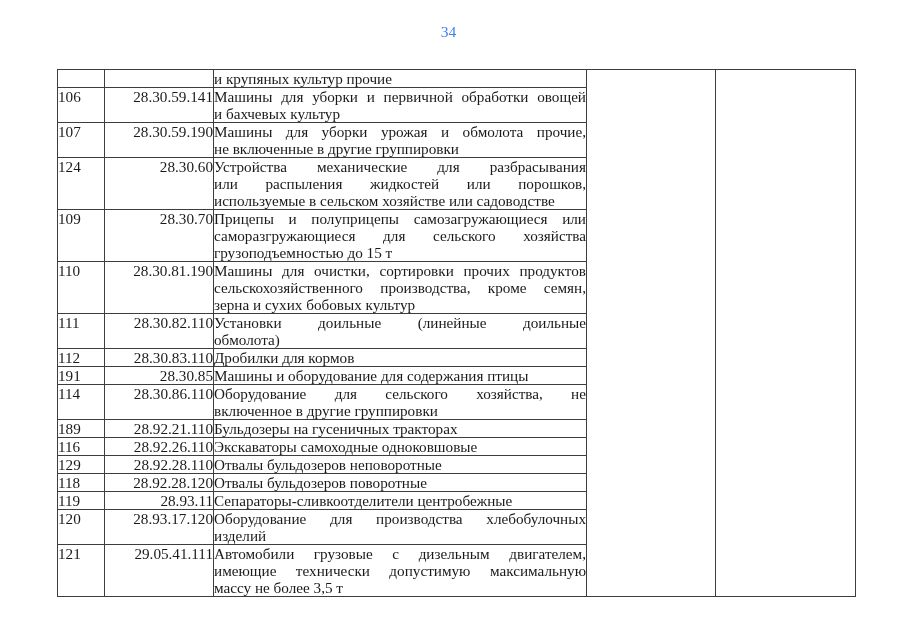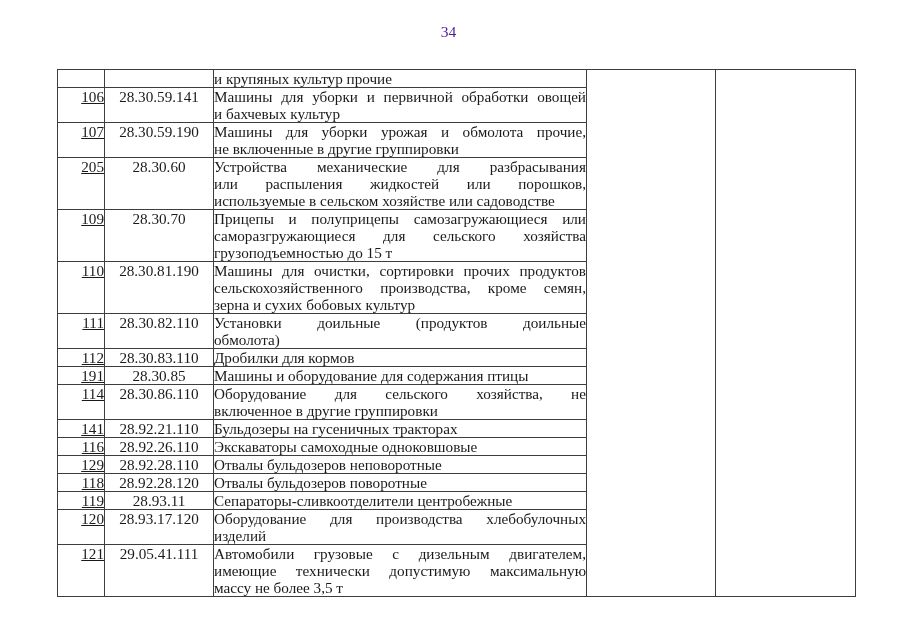--- a/index.html
+++ b/index.html
@@ -19,40 +19,40 @@
     background: #ffffff;
   }
   .page-number {
     position: absolute;
     top: 23px;
     left: 0;
     width: 897px;
     text-align: center;
     font-size: 15.5px;
     line-height: 17px;
-    color: #4c1d95;
+    color: #3b82f6;
   }
   table.doc-table {
     position: absolute;
     left: 57px;
     top: 69px;
     width: 664px;
     border-collapse: collapse;
     table-layout: fixed;
     font-size: 15.2px;
   }
   table.doc-table td {
     border: 1px solid #3d3d3d;
     vertical-align: top;
     line-height: 17px;
     padding: 0;
     overflow: hidden;
   }
-  td.c-num   { width: 46px;  text-align: right; text-decoration: underline; }
-  td.c-code  { width: 108px; text-align: center; }
+  td.c-num   { width: 46px;  text-align: left; }
+  td.c-code  { width: 108px; text-align: right; }
   td.c-desc  { width: 372px; padding: 0 4px; }
   td.c-blank1 { width: 128px; }
   td.c-blank2 { width: 139px; }
   .jline {
     text-align: justify;
     text-align-last: justify;
   }
   .jline:last-child {
     text-align-last: left;
   }
@@ -85,21 +85,21 @@
       </tr>
       <tr>
         <td class="c-num">107</td>
         <td class="c-code">28.30.59.190</td>
         <td class="c-desc">
             <div class="jline">Машины для уборки урожая и обмолота прочие,</div>
             <div class="jline">не включенные в другие группировки</div>
           </td>
       </tr>
       <tr>
-        <td class="c-num">205</td>
+        <td class="c-num">124</td>
         <td class="c-code">28.30.60</td>
         <td class="c-desc">
             <div class="jline">Устройства механические для разбрасывания</div>
             <div class="jline">или распыления жидкостей или порошков,</div>
             <div class="jline">используемые в сельском хозяйстве или садоводстве</div>
           </td>
       </tr>
       <tr>
         <td class="c-num">109</td>
         <td class="c-code">28.30.70</td>
@@ -115,21 +115,21 @@
         <td class="c-desc">
             <div class="jline">Машины для очистки, сортировки прочих продуктов</div>
             <div class="jline">сельскохозяйственного производства, кроме семян,</div>
             <div class="jline">зерна и сухих бобовых культур</div>
           </td>
       </tr>
       <tr>
         <td class="c-num">111</td>
         <td class="c-code">28.30.82.110</td>
         <td class="c-desc">
-            <div class="jline">Установки доильные (продуктов доильные</div>
+            <div class="jline">Установки доильные (линейные доильные</div>
             <div class="jline">обмолота)</div>
           </td>
       </tr>
       <tr>
         <td class="c-num">112</td>
         <td class="c-code">28.30.83.110</td>
         <td class="c-desc">
             <div class="jline">Дробилки для кормов</div>
           </td>
       </tr>
@@ -142,21 +142,21 @@
       </tr>
       <tr>
         <td class="c-num">114</td>
         <td class="c-code">28.30.86.110</td>
         <td class="c-desc">
             <div class="jline">Оборудование для сельского хозяйства, не</div>
             <div class="jline">включенное в другие группировки</div>
           </td>
       </tr>
       <tr>
-        <td class="c-num">141</td>
+        <td class="c-num">189</td>
         <td class="c-code">28.92.21.110</td>
         <td class="c-desc">
             <div class="jline">Бульдозеры на гусеничных тракторах</div>
           </td>
       </tr>
       <tr>
         <td class="c-num">116</td>
         <td class="c-code">28.92.26.110</td>
         <td class="c-desc">
             <div class="jline">Экскаваторы самоходные одноковшовые</div>

